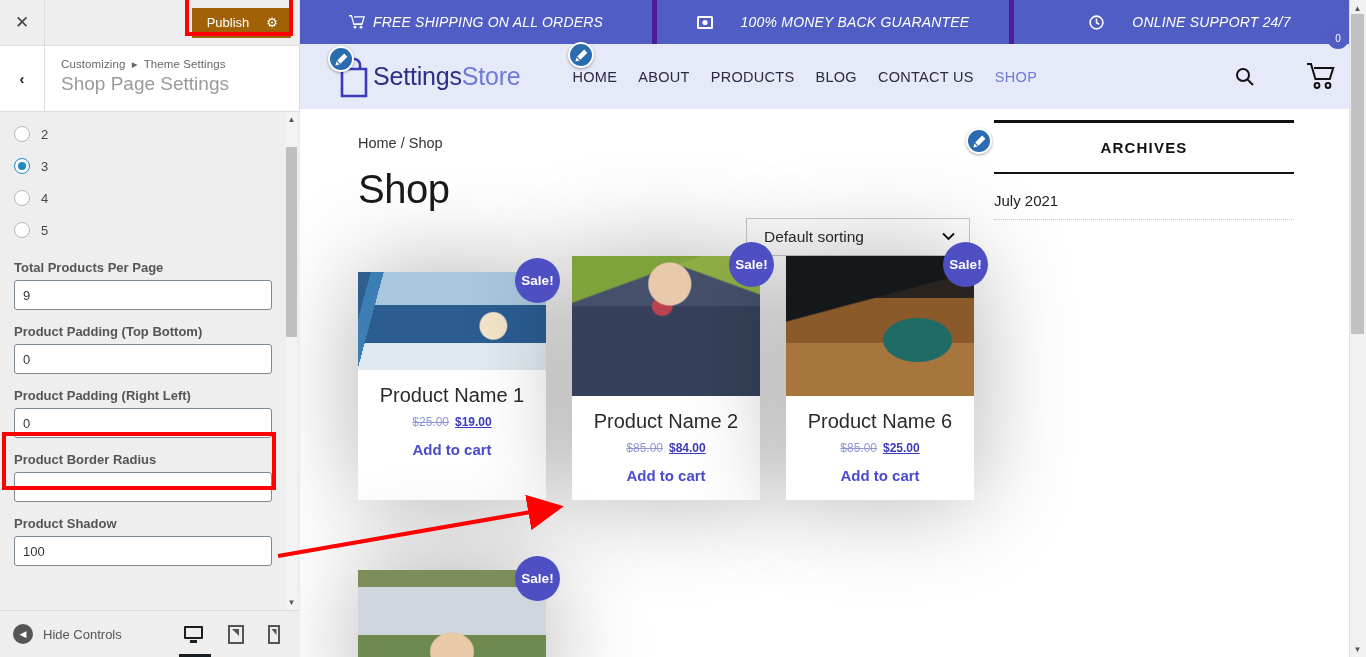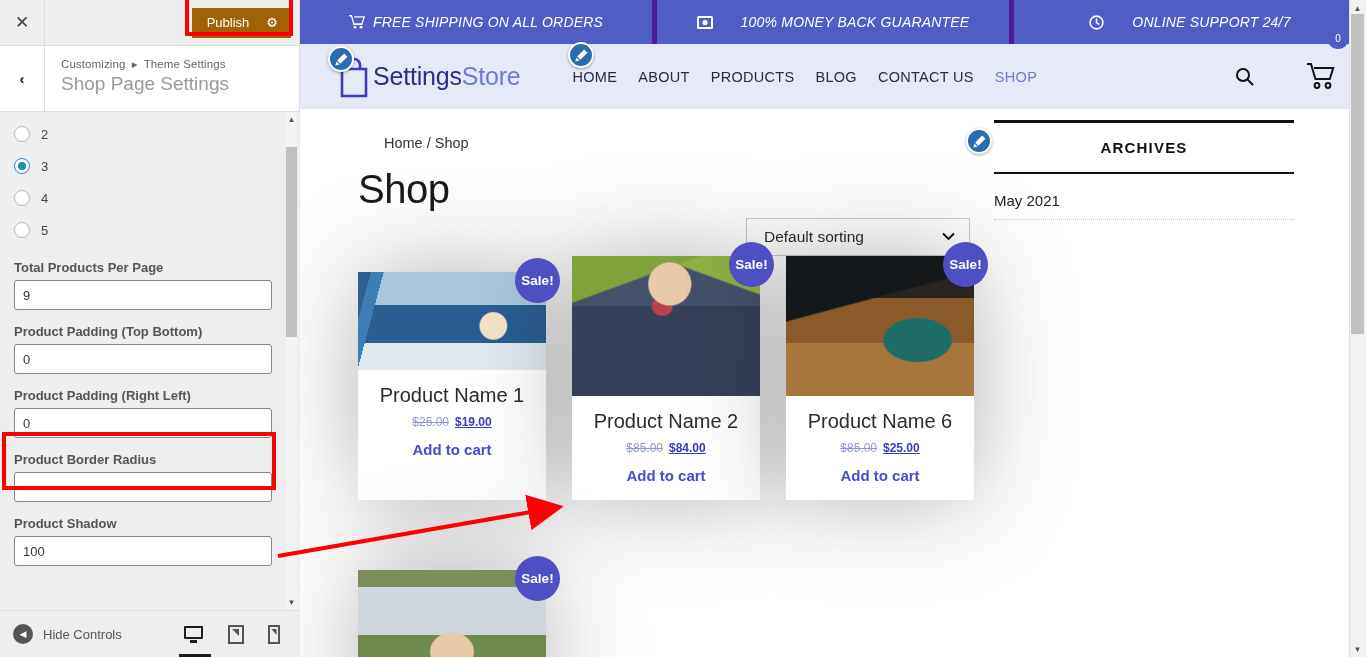--- a/index.html
+++ b/index.html
@@ -177,21 +177,21 @@
   .icon-btn { cursor: pointer; color: #1d1d1d; display: flex; align-items: center; }
   .cart-wrap { position: relative; }
   .cart-badge {
     position: absolute; right: -13px; top: -36px;
     width: 22px; height: 22px; border-radius: 50%;
     background: #4f5dc4; color: #fff; font-size: 10px;
     display: flex; align-items: center; justify-content: center;
   }
 
   .content-area { position: relative; padding: 0 0 0 58px; }
-  .breadcrumb2 { font-size: 14.5px; color: #333; margin-top: 26px; margin-left: 26px; }
+  .breadcrumb2 { font-size: 14.5px; color: #333; margin-top: 26px; }
   .page-title { font-size: 40px; font-weight: 400; color: #1a1a1a; margin-top: 16px; letter-spacing: -.5px; }
   .result-row { display: flex; align-items: flex-start; margin-top: 12px; }
   .result-count { font-size: 15px; color: #333; }
   .sorting-select {
     position: absolute; left: 446px; top: 218px;
     width: 224px; height: 38px;
     border: 1px solid #c9c9c9; background: #fff;
     display: flex; align-items: center; justify-content: space-between;
     padding: 0 14px 0 17px; font-size: 15.5px; color: #2b2b2b; cursor: pointer; gap: 21px;
   }
@@ -529,21 +529,21 @@
       <div class="thumb" style="height:120px">
           <div class="ph ph4"></div>
         </div>
     </div>
 
     <div class="widget-col">
       <div class="widget-title-wrap">
         <div class="widget-title">ARCHIVES</div>
       </div>
       <div class="widget-item">
-        <span class="widget-item-text">May 2021</span>
+        <span class="widget-item-text">July 2021</span>
       </div>
     </div>
 
     <div class="edit-pencil" style="left:28px;top:46px">
       <svg width="13" height="13" viewBox="0 0 13 13">
           <path d="M9.2 0.6l3.2 3.2-7 7-3.2-3.2zM1.4 8.4l3.2 3.2-4.2 1z" fill="#fff"></path>
         </svg>
     </div>
     <div class="edit-pencil" style="left:268px;top:42px">
       <svg width="13" height="13" viewBox="0 0 13 13">

